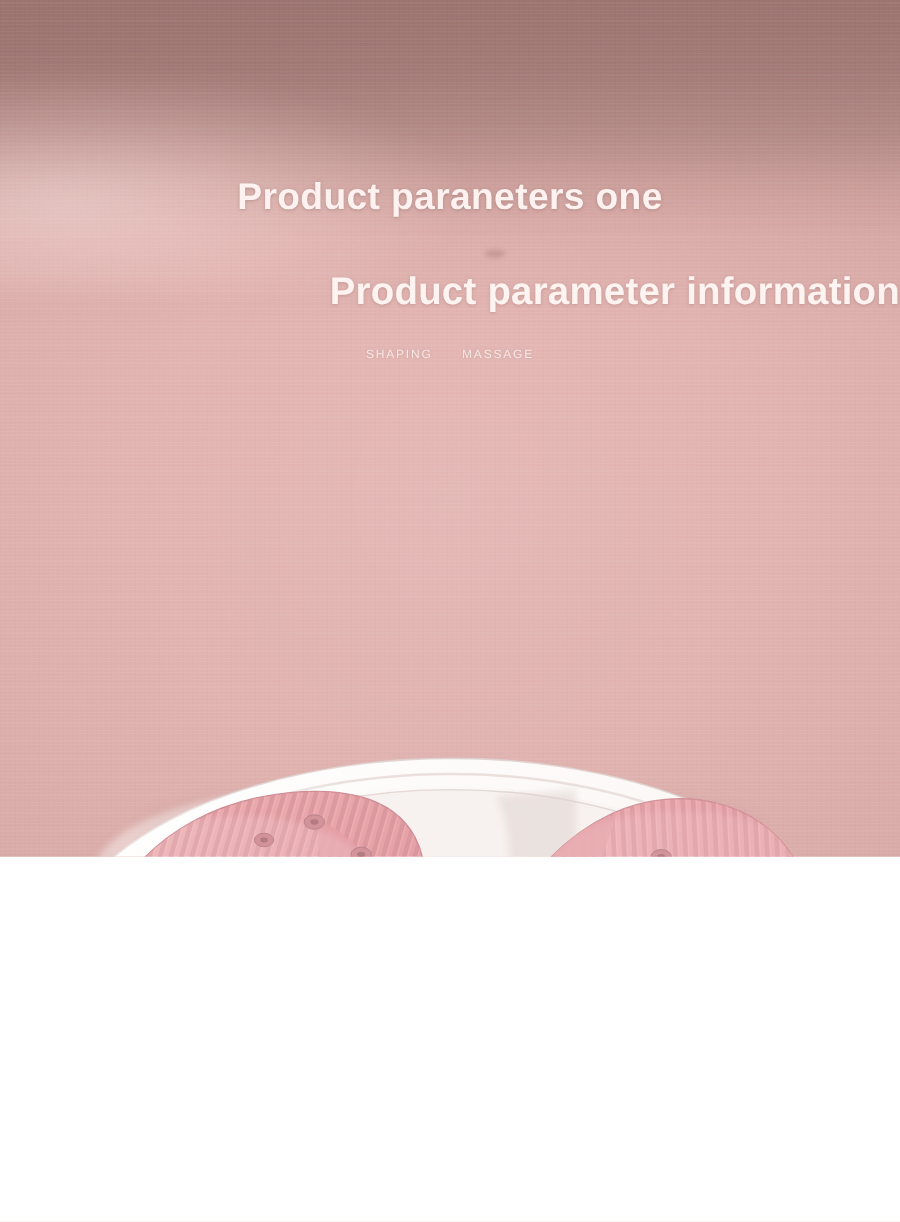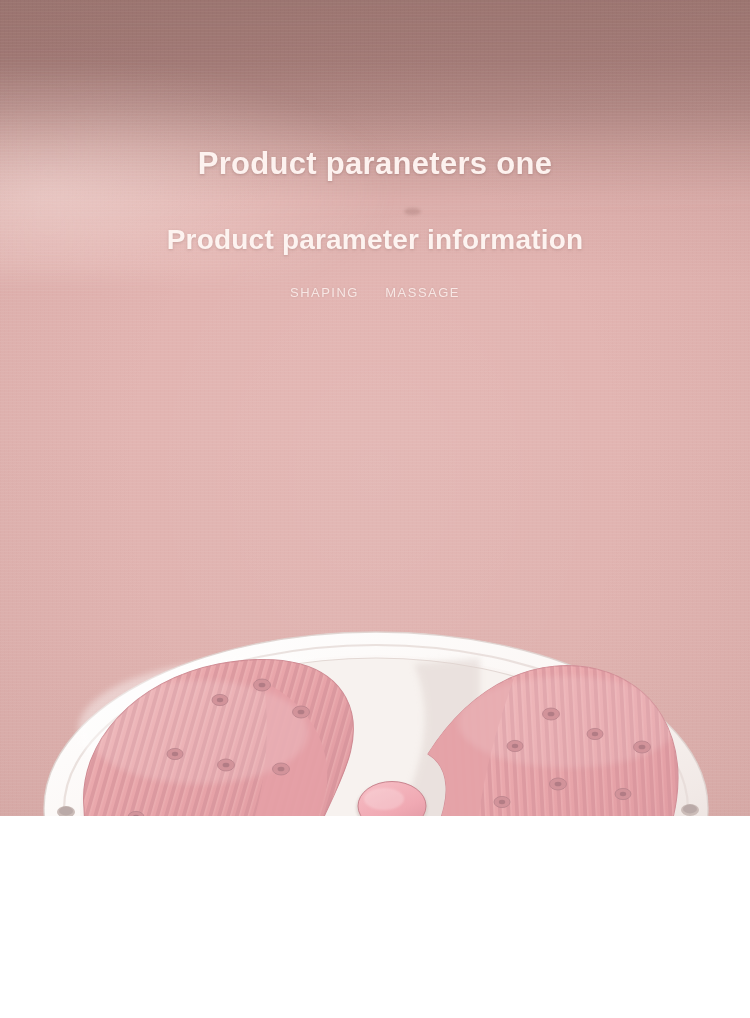--- a/index.html
+++ b/index.html
@@ -9,21 +9,21 @@
     background: #ffffff;
   }
   body {
     font-family: "Liberation Sans", "DejaVu Sans", sans-serif;
   }
 
   
   .stage {
     position: relative;
     width: 750px;
-    height: 816px;
+    height: 714px;
     overflow: hidden;
     background: #e2b5b3;
   }
 
   
   .bg-base {
     position: absolute;
     inset: 0;
     background:
       linear-gradient(to bottom,
@@ -112,34 +112,35 @@
     top: 208px;
     width: 17px;
     height: 7px;
     border-radius: 50%;
     background: rgba(150, 105, 102, .30);
     filter: blur(1.6px);
   }
   .headline-2 {
     margin: 0;
     padding-top: 42px;
-    font-size: 28px;
+    font-size: 32px;
     font-weight: bold;
     letter-spacing: .2px;
     color: #fdf3f0;
     text-shadow: 0 1px 3px rgba(125, 85, 82, .28);
+    text-align: right;
   }
   .sub-wrap {
     margin: 0;
     padding-top: 28px;
     line-height: 1.38;
   }
   .sub-line {
     display: block;
-    font-size: 13px;
+    font-size: 10px;
     letter-spacing: 1.5px;
     color: rgba(255, 246, 244, .80);
     text-shadow: 0 0 2px rgba(150,105,100,.25);
   }
   .sub-line .gap { display:inline-block; width: 16px; }
 
   
   .product {
     position: absolute;
     left: 28px;

